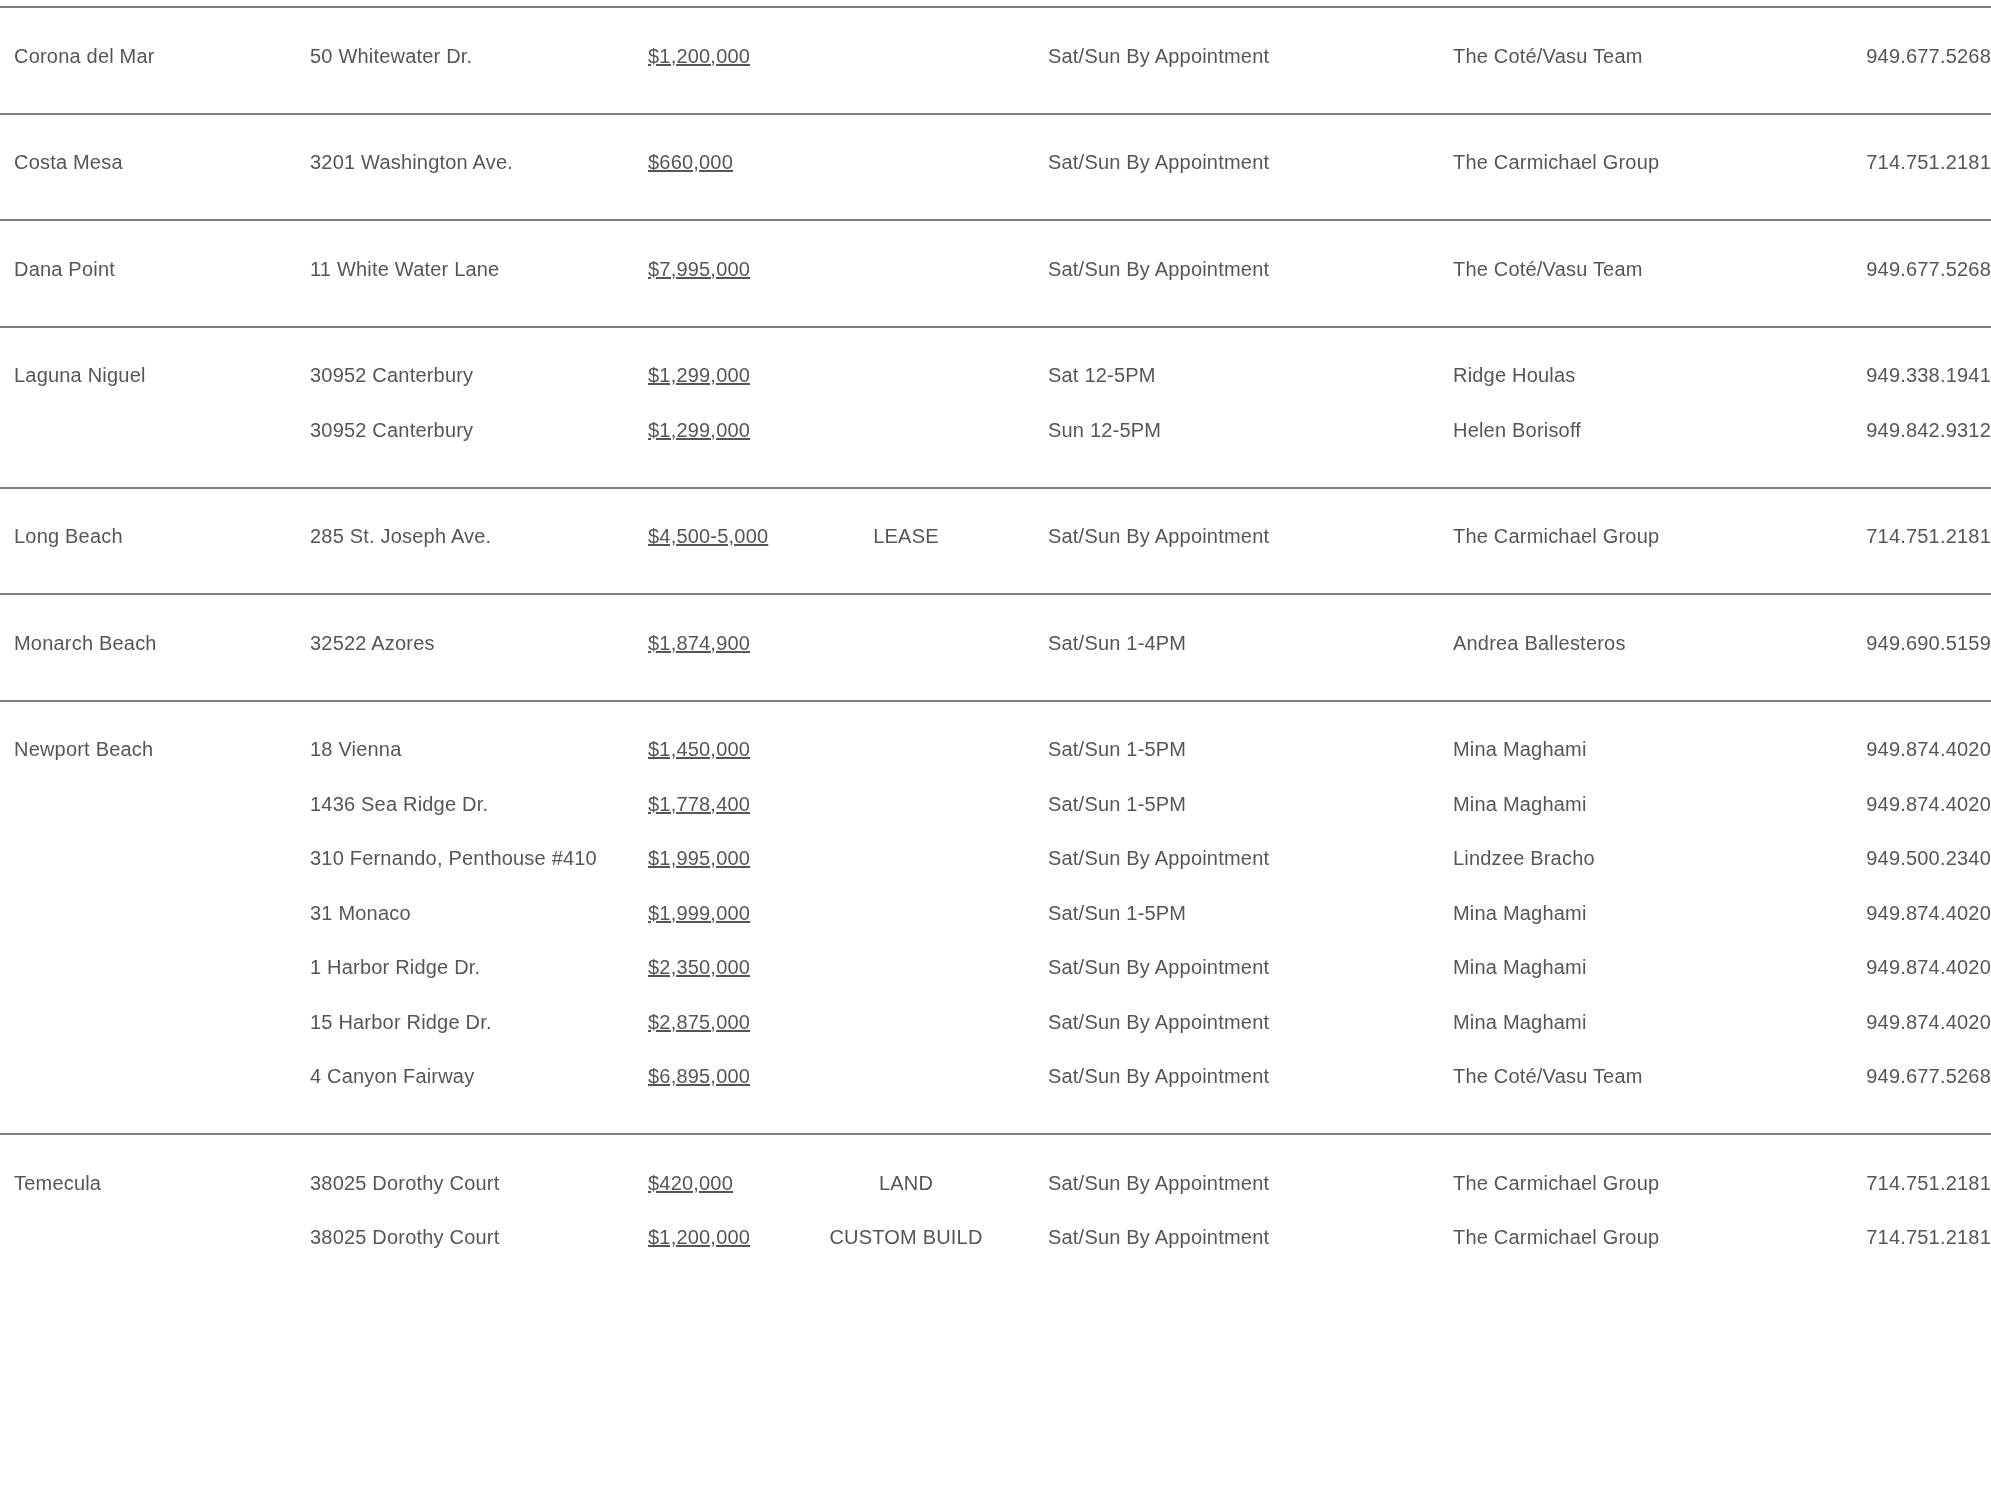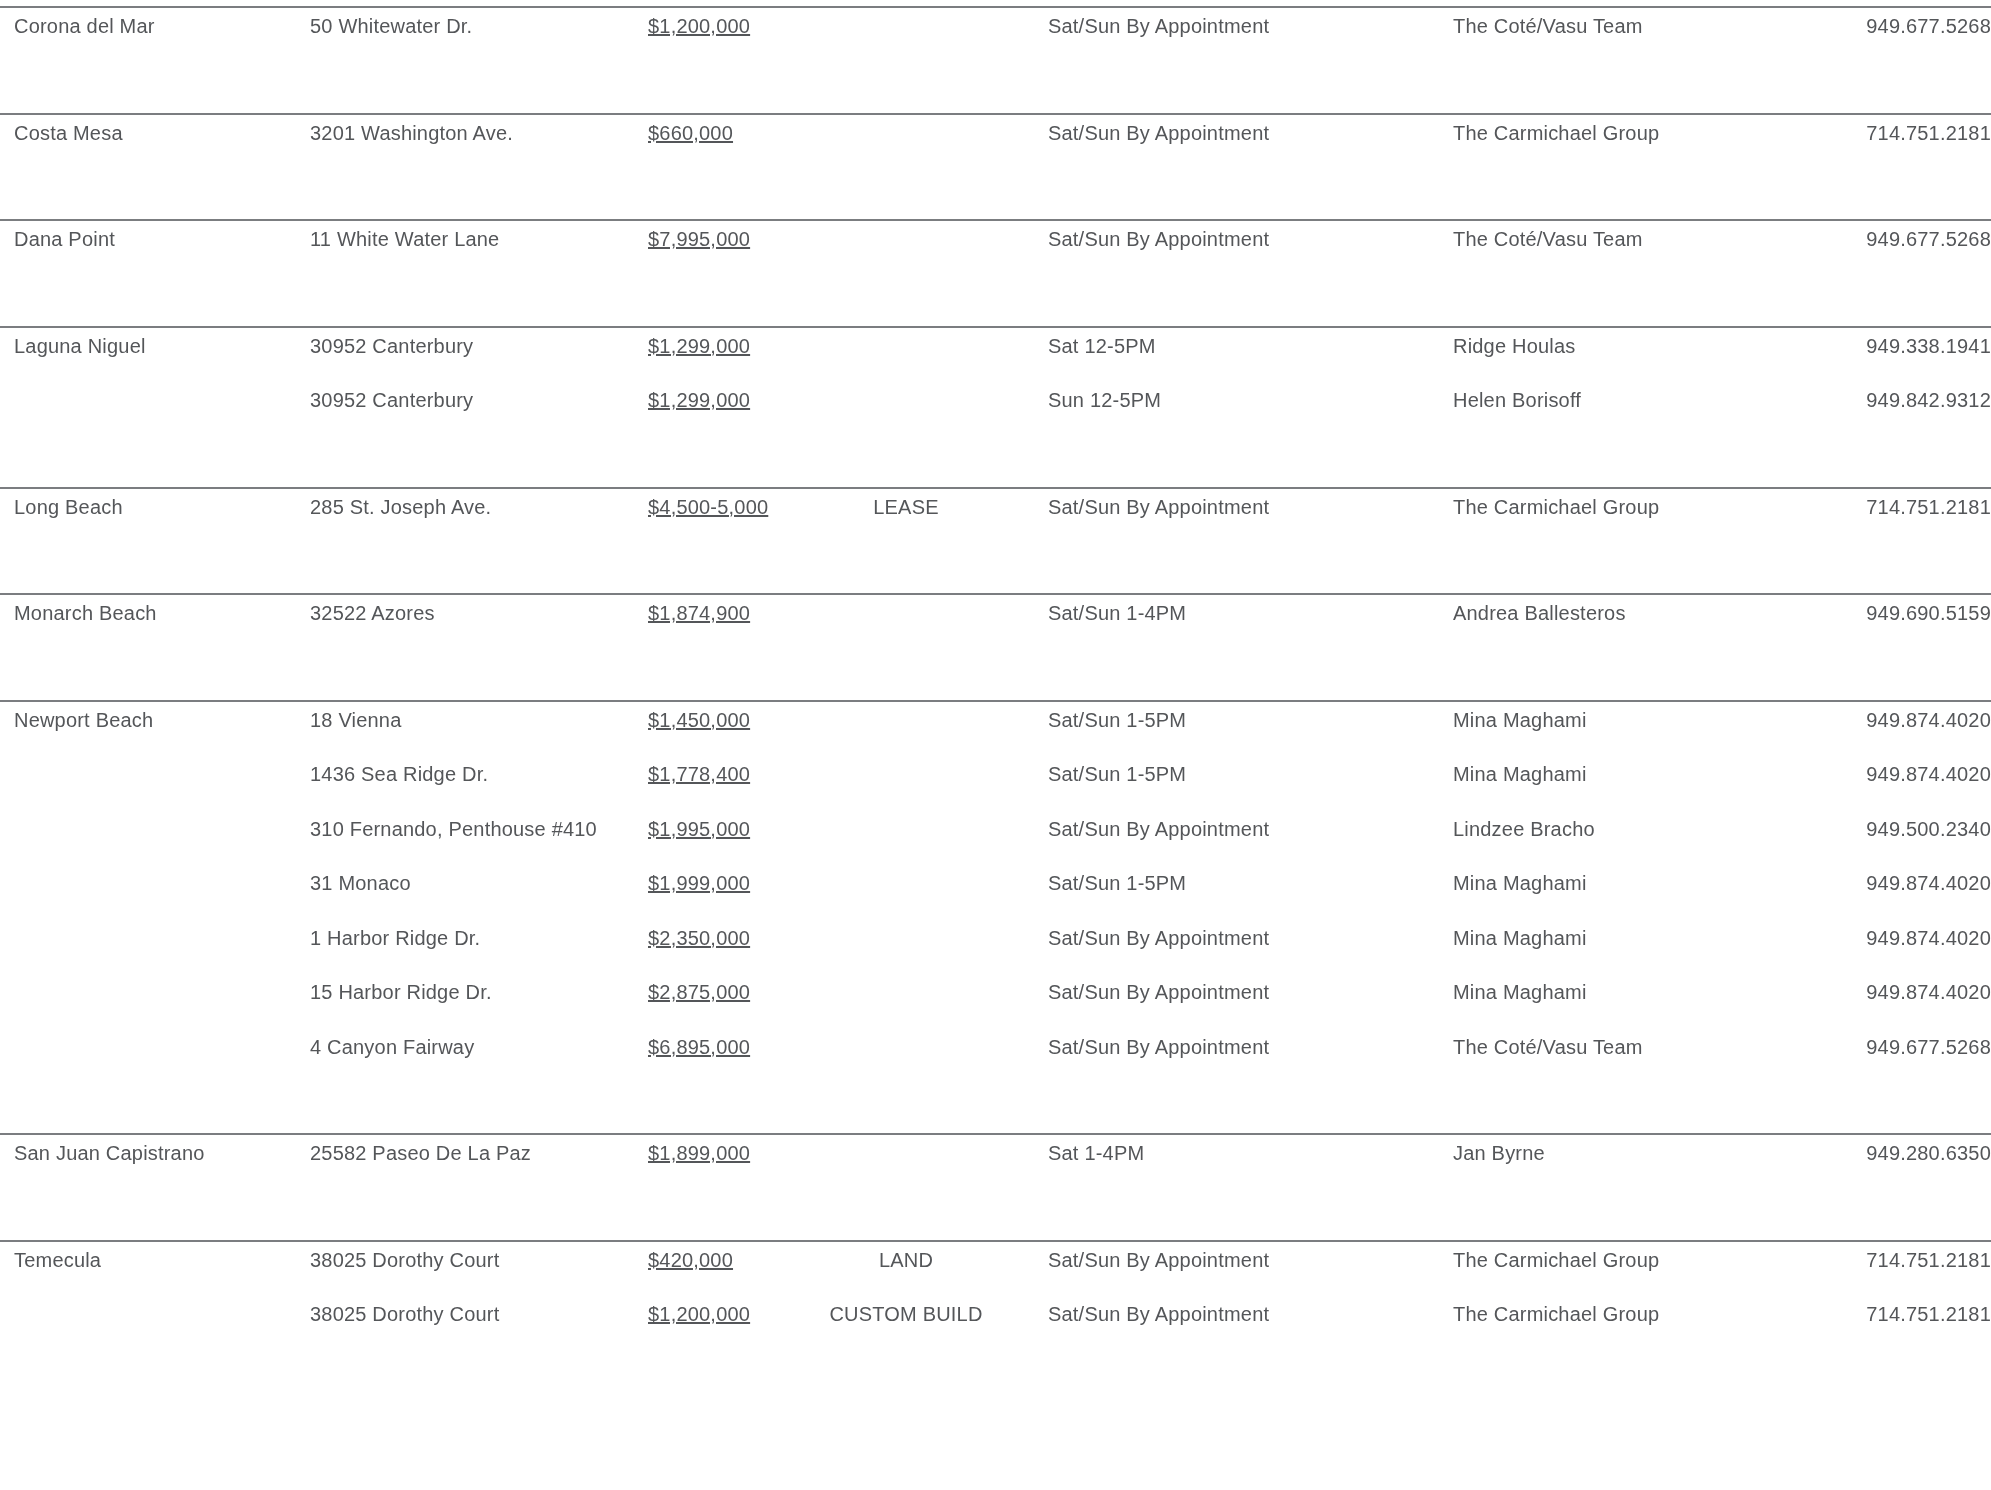--- a/index.html
+++ b/index.html
@@ -14,21 +14,21 @@
     color: #545659;
     letter-spacing: 0.2px;
   }
   #table { margin-top: 6px; }
   .section {
     border-top: 2px solid #7b7d80;
     padding: 6px 0 44px 0;
   }
   .row {
     display: flex;
-    align-items: flex-start;
+    align-items: flex-end;
     height: 54.5px;
     line-height: 25px;
     padding-left: 14px;
     box-sizing: border-box;
   }
   .cell { flex: 0 0 auto; white-space: nowrap; }
   .city    { width: 296px; }
   .address { width: 338px; }
   .price   { width: 172px; text-decoration: underline; }
   .type    { width: 172px; text-align: center; }
@@ -175,31 +175,20 @@
     <div class="cell address">4 Canyon Fairway</div>
     <div class="cell price">$6,895,000</div>
     <div class="cell type"></div>
     <div class="cell times">Sat/Sun By Appointment</div>
     <div class="cell agent">The Coté/Vasu Team</div>
     <div class="cell phone">949.677.5268</div>
   </div>
     </section>
     <section class="section">
       <div class="row">
-    <div class="cell city">San Juan Capistrano</div>
-    <div class="cell address">25582 Paseo De La Paz</div>
-    <div class="cell price">$1,899,000</div>
-    <div class="cell type"></div>
-    <div class="cell times">Sat 1-4PM</div>
-    <div class="cell agent">Jan Byrne</div>
-    <div class="cell phone">949.280.6350</div>
-  </div>
-    </section>
-    <section class="section">
-      <div class="row">
     <div class="cell city">Temecula</div>
     <div class="cell address">38025 Dorothy Court</div>
     <div class="cell price">$420,000</div>
     <div class="cell type">LAND</div>
     <div class="cell times">Sat/Sun By Appointment</div>
     <div class="cell agent">The Carmichael Group</div>
     <div class="cell phone">714.751.2181</div>
   </div>
       <div class="row">
     <div class="cell city"></div>

